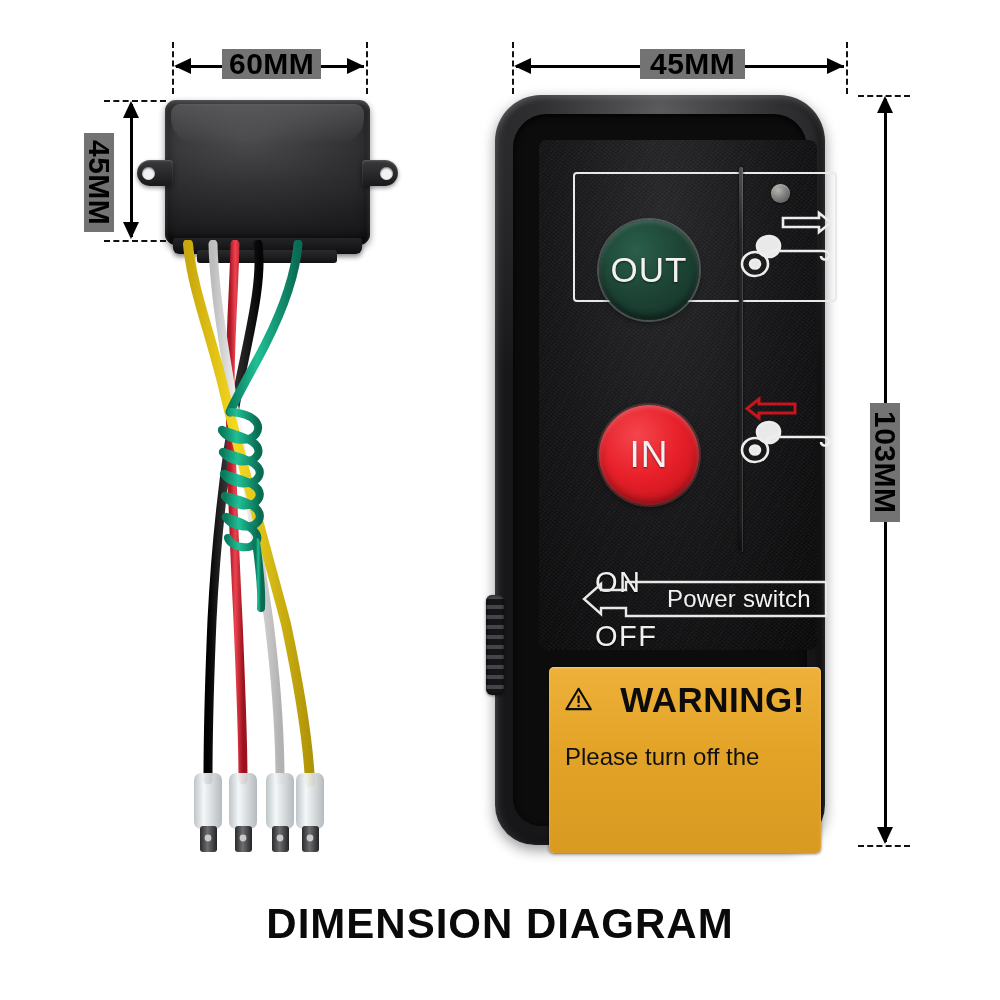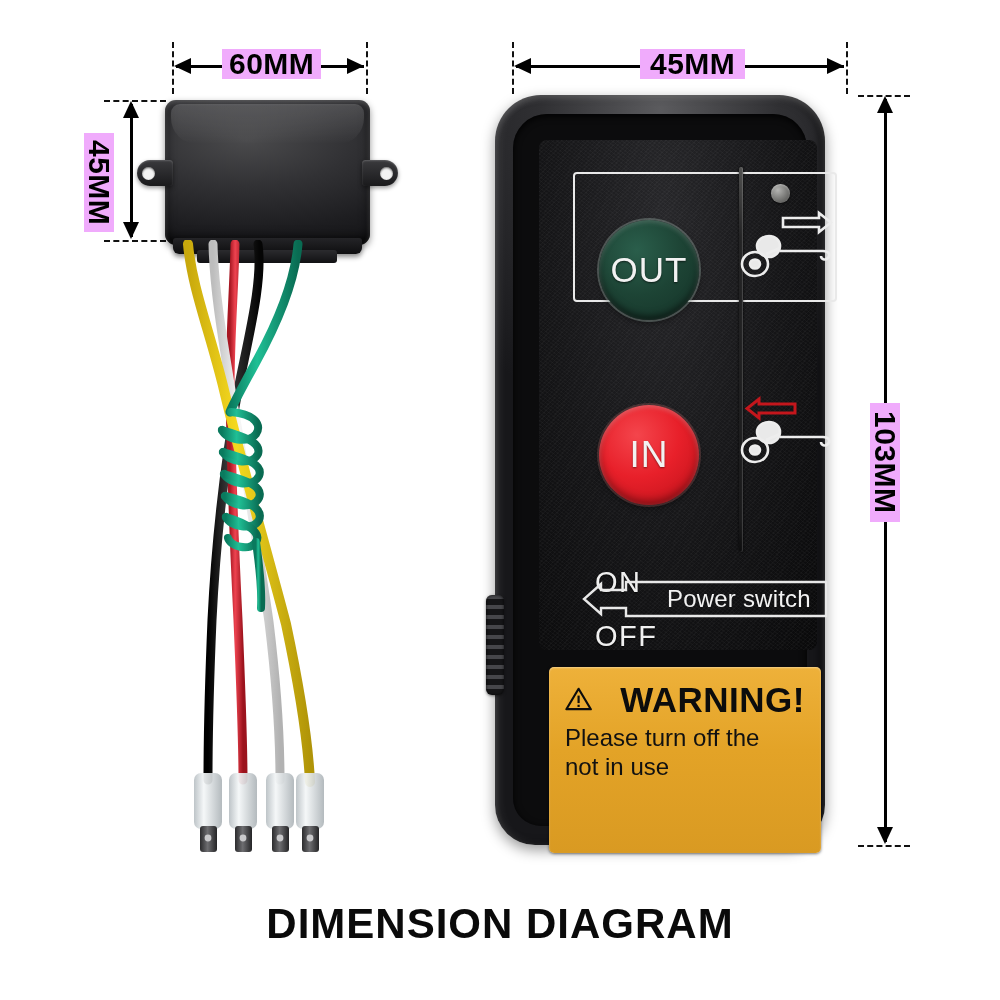--- a/index.html
+++ b/index.html
@@ -6,21 +6,21 @@
   html,body{margin:0;padding:0;background:#fff;}
   body{width:1000px;height:1000px;overflow:hidden;
        font-family:"Liberation Sans",sans-serif;color:#000;}
   #stage{position:relative;width:1000px;height:1000px;background:#ffffff;}
 
   .abs{position:absolute;}
 
   
   .dim-label{
     position:absolute;font-weight:bold;letter-spacing:.5px;
-    color:#000;background:#f0abfc;white-space:nowrap;line-height:1;
+    color:#000;background:#737373;white-space:nowrap;line-height:1;
   }
   .ext-line-v{position:absolute;width:0;border-left:2px dashed #111;}
   .ext-line-h{position:absolute;height:0;border-top:2px dashed #111;}
   .dim-shaft-h{position:absolute;height:0;border-top:3px solid #000;}
   .dim-shaft-v{position:absolute;width:0;border-left:3px solid #000;}
   .arrow{position:absolute;width:0;height:0;}
   .arrow-left{border-top:8px solid transparent;border-bottom:8px solid transparent;border-right:17px solid #000;}
   .arrow-right{border-top:8px solid transparent;border-bottom:8px solid transparent;border-left:17px solid #000;}
   .arrow-up{border-left:8px solid transparent;border-right:8px solid transparent;border-bottom:17px solid #000;}
   .arrow-down{border-left:8px solid transparent;border-right:8px solid transparent;border-top:17px solid #000;}
@@ -139,21 +139,21 @@
   .pw-banner{position:absolute;left:42px;top:438px;width:252px;height:42px;}
   .warn-label{
     position:absolute;left:36px;top:553px;width:272px;height:186px;
     background:linear-gradient(180deg,#eeb13a 0%,#e3a327 45%,#d99a22 100%);
     border-radius:5px;
     box-shadow:inset 0 1px 2px rgba(255,255,255,.4),0 1px 3px rgba(0,0,0,.5);
     padding:14px 16px 0 16px;box-sizing:border-box;
   }
   .warn-head{display:flex;align-items:center;gap:28px;}
   .warn-title{font-size:35px;font-weight:bold;color:#0c0c0c;letter-spacing:.5px;line-height:1;}
-  .warn-body{margin-top:6px;font-size:24px;line-height:1.21;color:#111;font-weight:400;}
+  .warn-body{margin-top:25px;font-size:24px;line-height:1.21;color:#111;font-weight:400;}
   .side-switch{
     position:absolute;left:-9px;top:500px;width:18px;height:100px;border-radius:6px;
     background:repeating-linear-gradient(180deg,#46464a 0 4px,#151517 4px 10px);
     box-shadow:inset 0 0 3px rgba(0,0,0,.8),0 1px 3px rgba(0,0,0,.5);
   }
 
   
   #caption{
     left:0;top:900px;width:1000px;text-align:center;
     font-size:42px;font-weight:bold;letter-spacing:1px;color:#0a0a0a;
@@ -372,21 +372,20 @@
         <div class="warn-head">
           <svg width="40" height="36" viewBox="0 0 40 36">
             <path d="M20,3 L38,33 L2,33 Z" fill="none" stroke="#0c0c0c" stroke-width="3.2" stroke-linejoin="round"></path>
             <rect x="18.4" y="13" width="3.2" height="11" fill="#0c0c0c"></rect>
             <rect x="18.4" y="26.5" width="3.2" height="3.2" fill="#0c0c0c"></rect>
           </svg>
           <div class="warn-title">WARNING!</div>
         </div>
         <div class="warn-body">
           <div>Please turn off the</div>
-          <div>not in use</div>
         </div>
       </div>
 
     </div>
   </div>
 
   <div class="abs" id="caption">DIMENSION DIAGRAM</div>
 
 </div>
 

